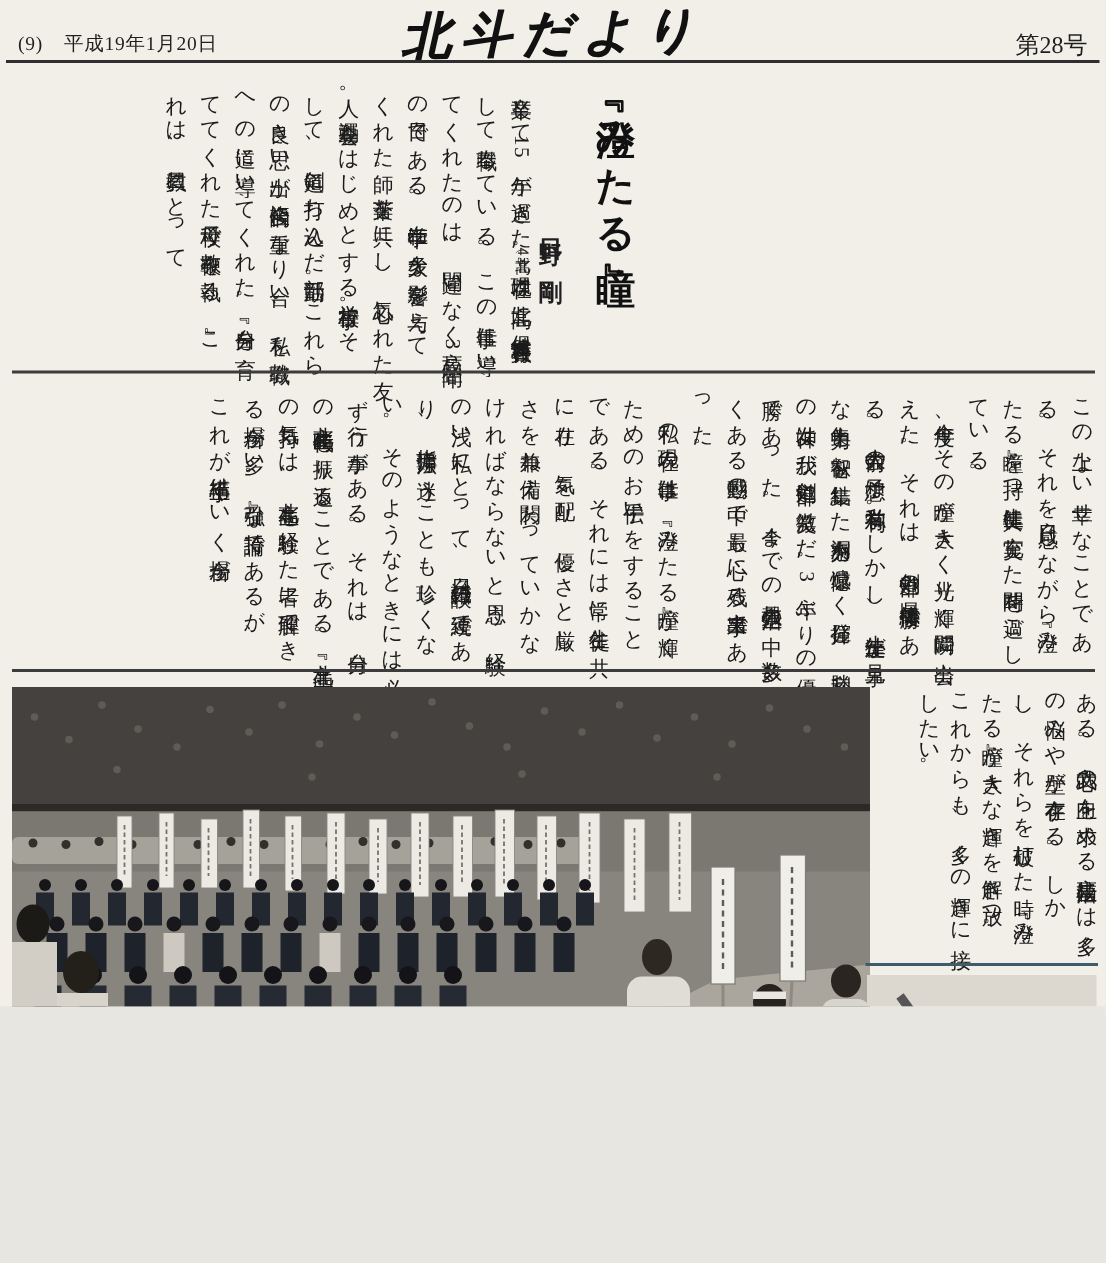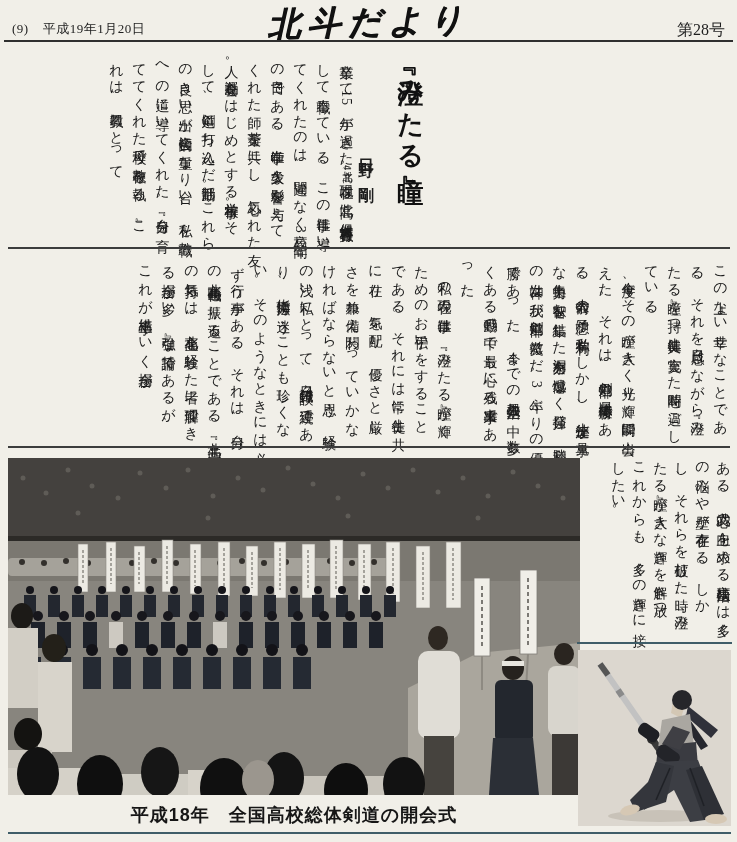--- a/index.html
+++ b/index.html
@@ -1,17 +1,17 @@
 <!DOCTYPE html>
 <html><head>
 <meta charset="utf-8">
 <style>
   html,body{margin:0;padding:0;background:#e8e6e0;}
   .page{
-    position:relative;width:737px;height:842px;margin:0 auto;
+    position:relative;width:737px;height:671px;margin:0 auto;
     background:#f1efe8;overflow:hidden;
     font-family:"Liberation Serif",serif;color:#1e1e1e;
   }
   
   .hdr-left{position:absolute;left:12px;top:20px;font-size:13px;letter-spacing:.5px;}
   .hdr-left .pgnum{margin-right:14px;}
   .masthead{
     position:absolute;left:0;right:0;top:0;text-align:center;
     font-family:"DejaVu Serif",serif;font-weight:bold;font-style:italic;
     font-size:33px;letter-spacing:7px;color:#111;

